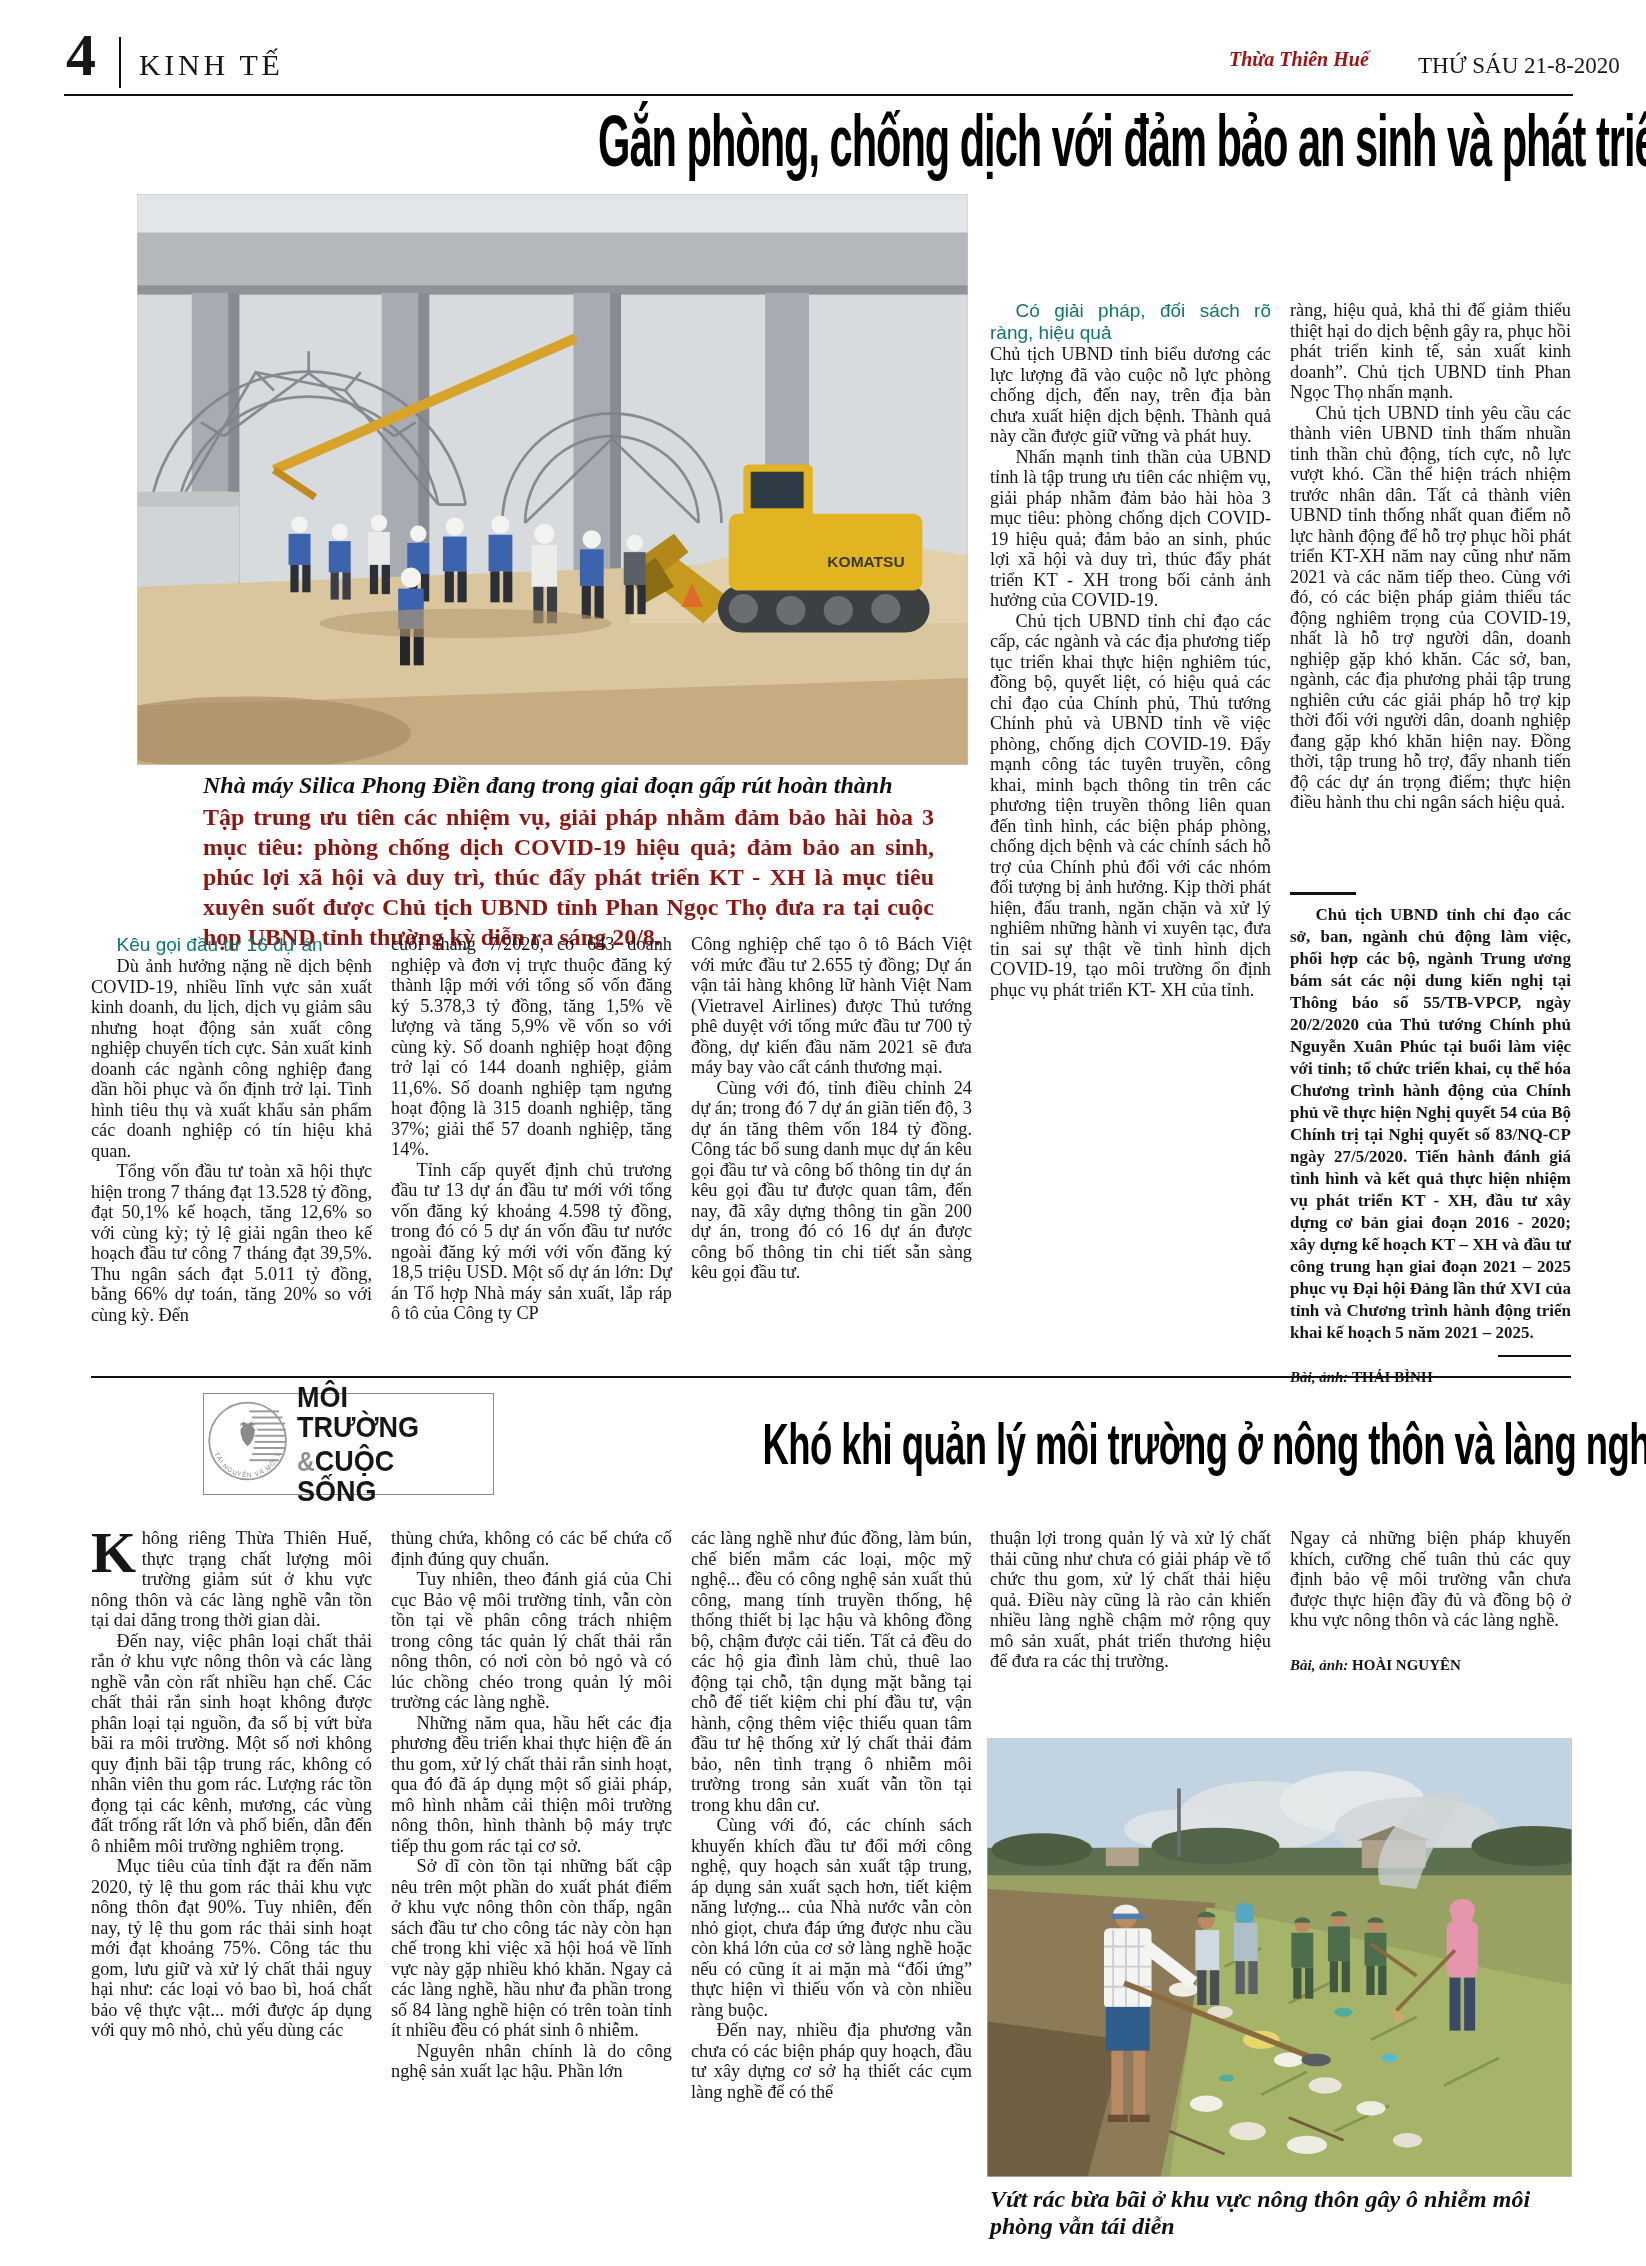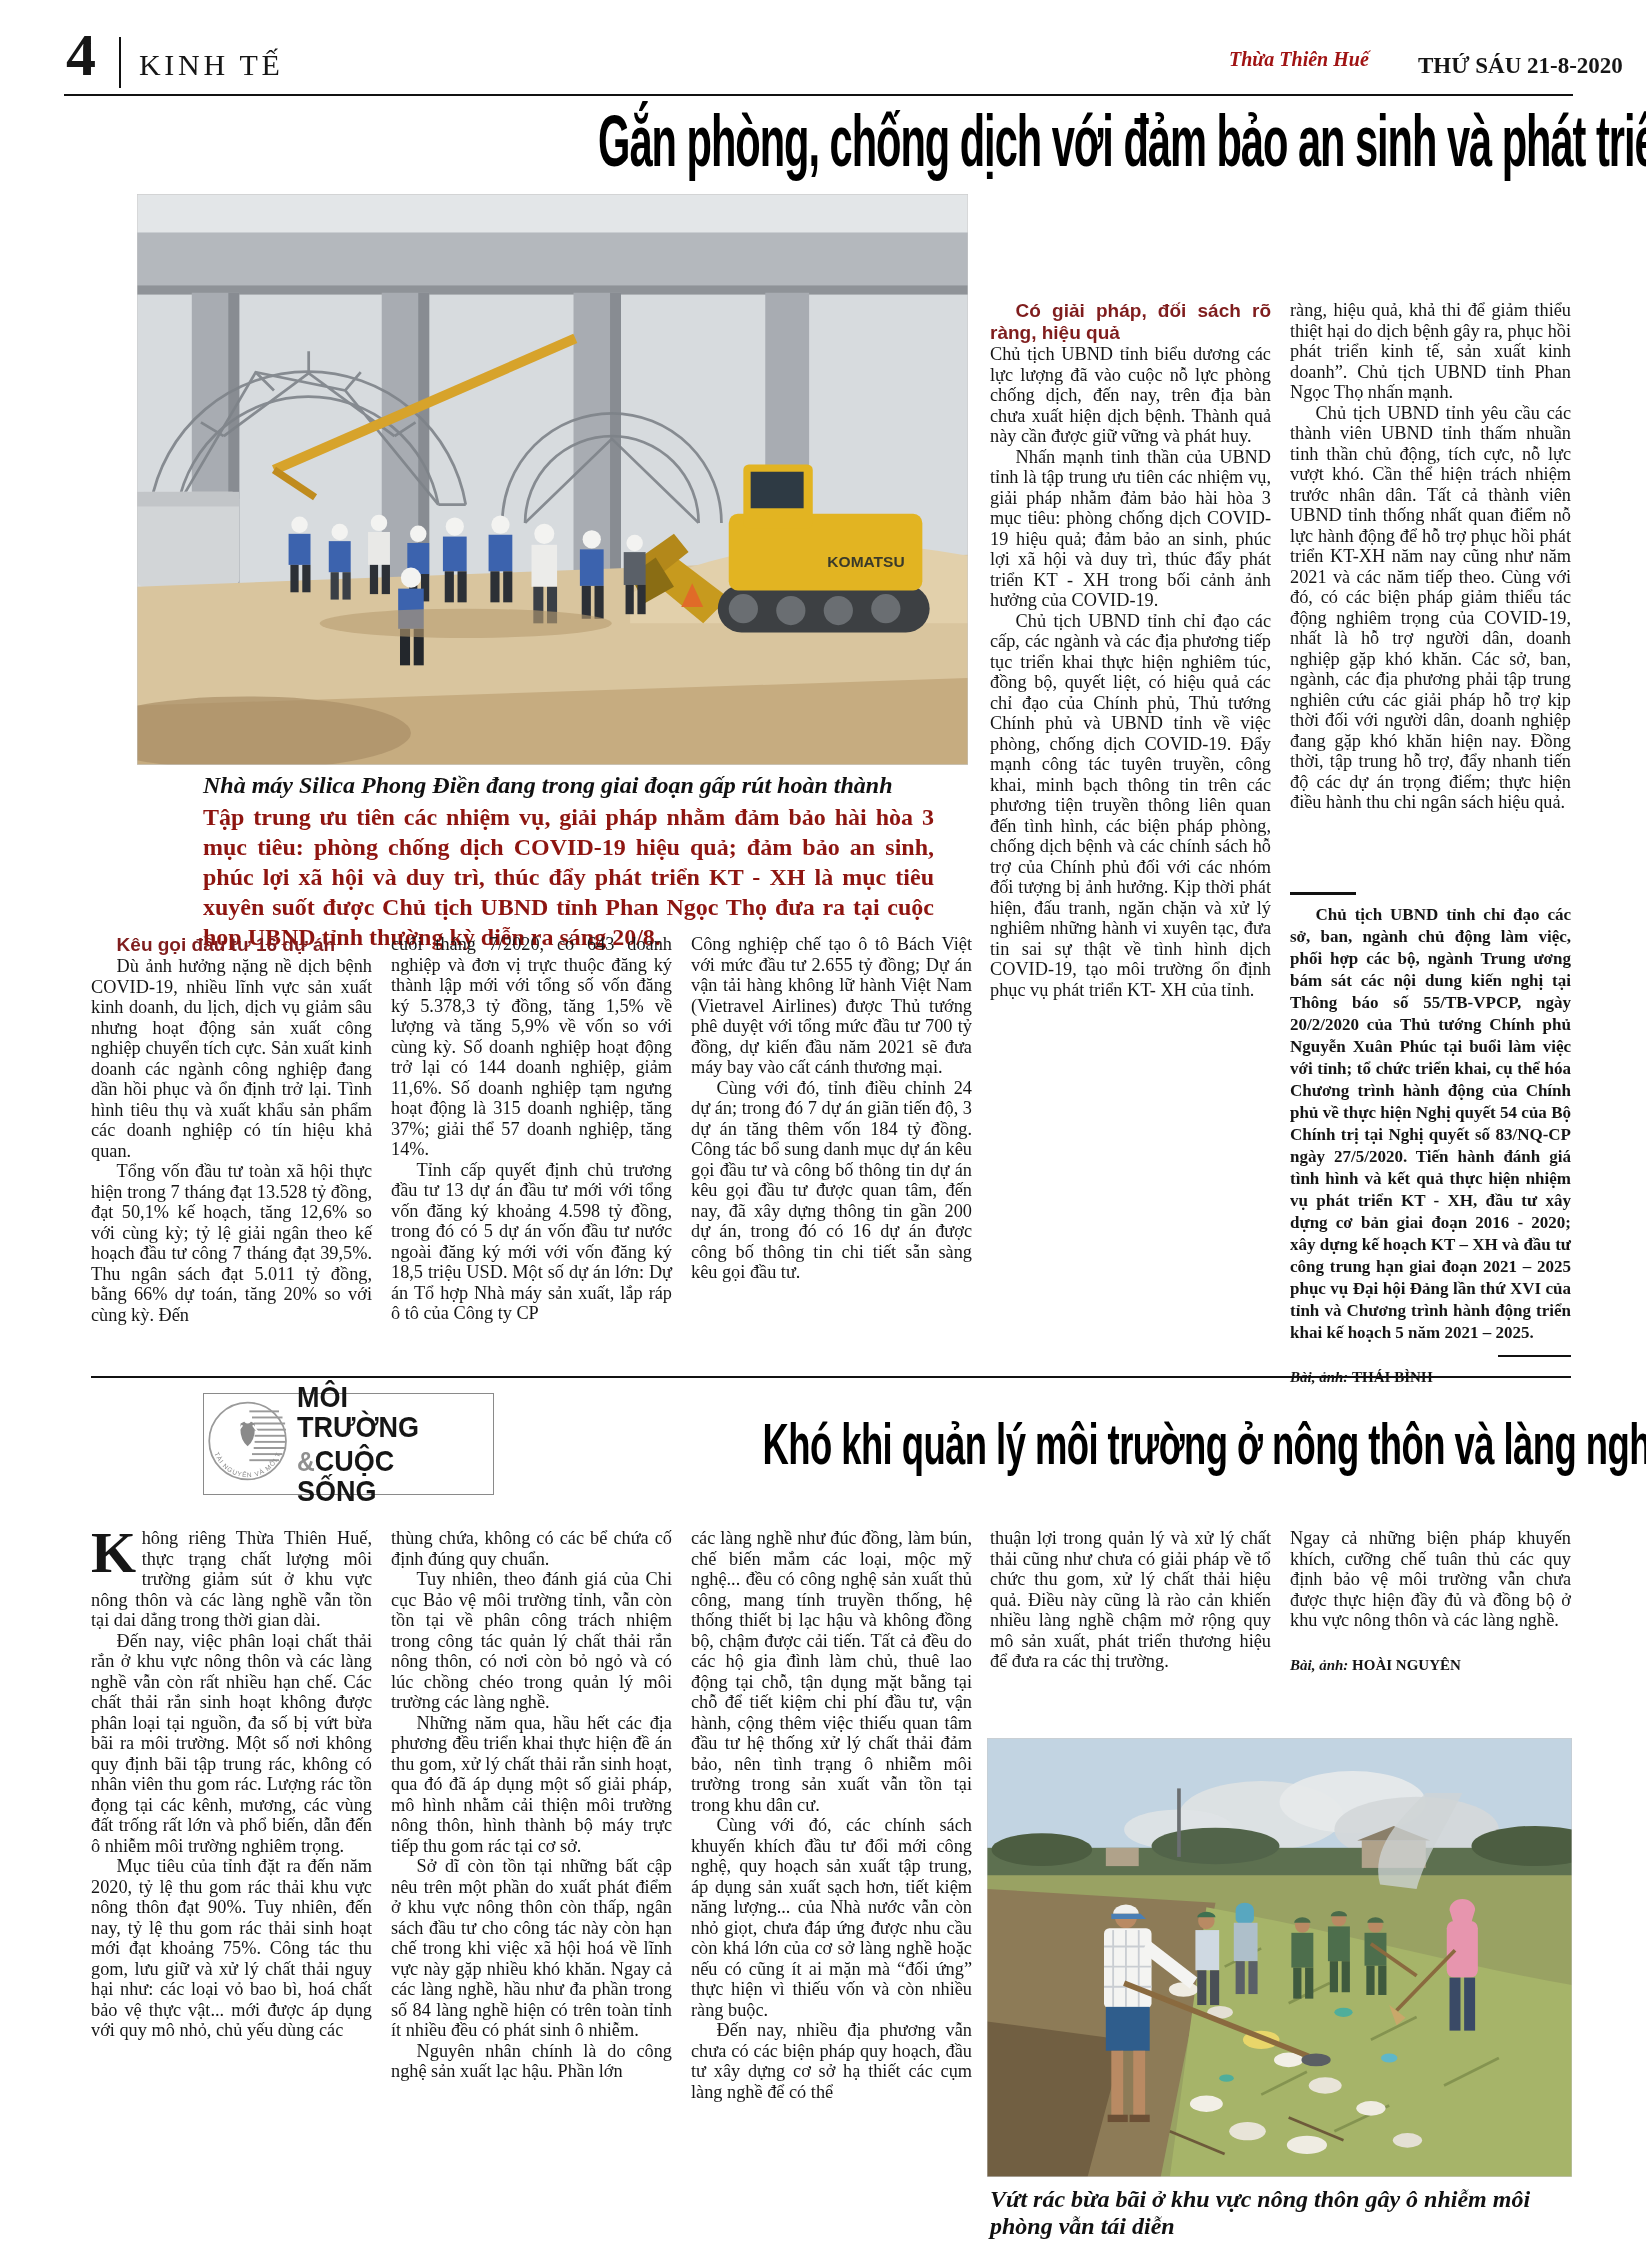--- a/index.html
+++ b/index.html
@@ -6,43 +6,43 @@
   #page{position:relative;width:1647px;height:2267px;background:#ffffff;overflow:hidden;
         font-family:"Liberation Serif","DejaVu Serif",serif;color:#161616;}
   .abs{position:absolute;}
 
   
   #page-num{left:66px;top:27.4px;font-size:60px;font-weight:bold;line-height:57px;}
   #hdr-divider{left:119px;top:37px;width:1.8px;height:51px;background:#111;}
   #section-name{left:139px;top:48px;font-size:30px;letter-spacing:3.7px;}
   #masthead{left:1229px;top:48px;font-size:20px;font-weight:bold;font-style:italic;color:#a01313;
             font-family:"Liberation Serif",serif;}
-  #issue-date{left:1418px;top:53px;font-size:23px;font-weight:bold;}
+  #issue-date{left:1418px;top:53px;font-size:23px;}
   #hdr-rule{left:64px;top:94px;width:1509px;height:1.8px;background:#111;}
 
   
   .big-headline{left:82px;top:102px;width:1482px;text-align:center;white-space:nowrap;}
   .big-headline>span{display:inline-block;transform:scaleX(0.57);transform-origin:center;
       font-family:"Liberation Sans","DejaVu Sans",sans-serif;font-weight:bold;
       font-size:73px;line-height:77px;letter-spacing:-1.8px;color:#000;}
   #headline2-wrap{left:507px;top:1414px;width:1064px;text-align:center;white-space:nowrap;}
   #headline2-wrap>span{display:inline-block;transform:scaleX(0.64);transform-origin:center;
       font-family:"Liberation Sans","DejaVu Sans",sans-serif;font-weight:bold;
       font-size:57px;line-height:60px;letter-spacing:-0.9px;color:#000;}
 
   
   .photo{display:block;}
   .caption{font-size:24px;font-weight:bold;font-style:italic;color:#111;}
 
   
   .col{width:281px;font-size:18.3px;line-height:20.5px;text-align:justify;}
   .col p{margin:0;text-indent:25.6px;}
   .col p.cont{text-indent:0;}
-  .subhead{font-family:"Liberation Sans","DejaVu Sans",sans-serif;font-weight:bold;
-           color:#7f1d1d;font-size:19px;line-height:22px;margin:0 0 6.4px 0;}
+  .subhead{font-family:"Liberation Sans","DejaVu Sans",sans-serif;font-weight:normal;
+           color:#0f766e;font-size:19px;line-height:22px;margin:0 0 6.4px 0;}
   #lead{left:203px;top:802px;width:731px;font-size:24px;line-height:30px;font-weight:bold;
         color:#8e1510;text-align:justify;}
   .quote-block{font-weight:bold;font-size:17px;line-height:22px;text-align:justify;}
   .byline{text-align:left;font-size:15px;}
   .byline .lbl{font-style:italic;font-weight:bold;}
   .byline .name{font-weight:bold;}
   .rule{background:#111;}
 
   
   #env-logo-box{left:203px;top:1393px;width:291px;height:102px;border:1.8px solid #8a8a8a;

